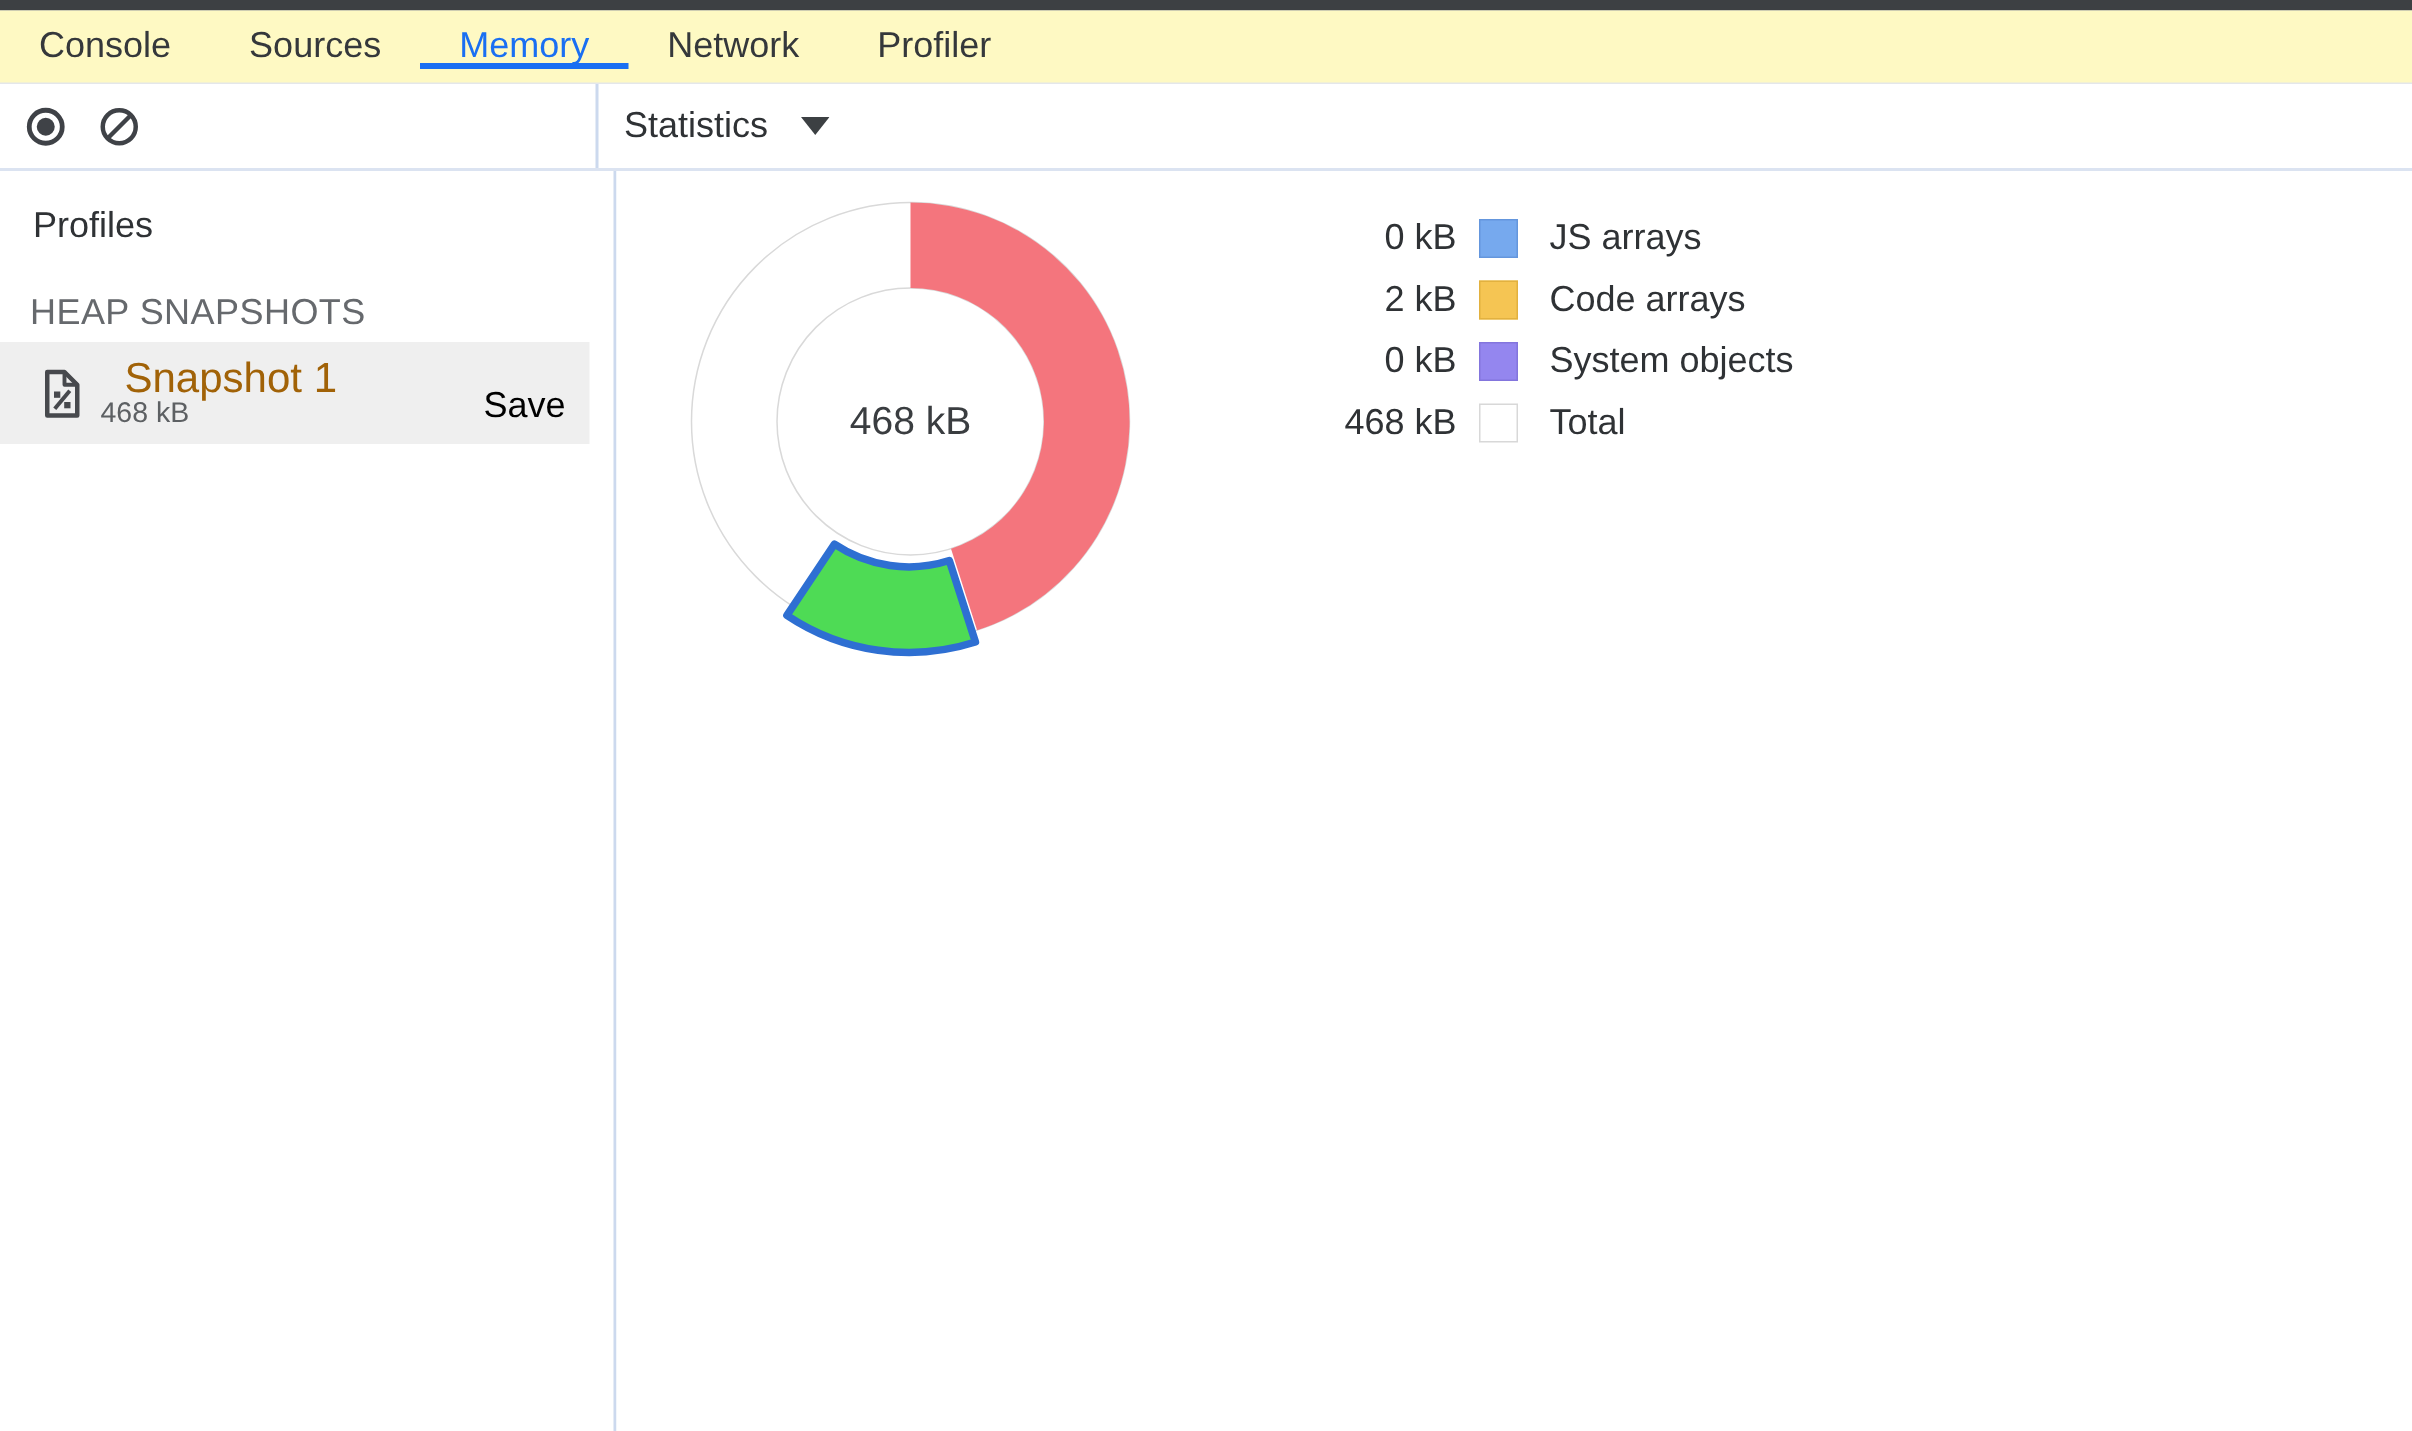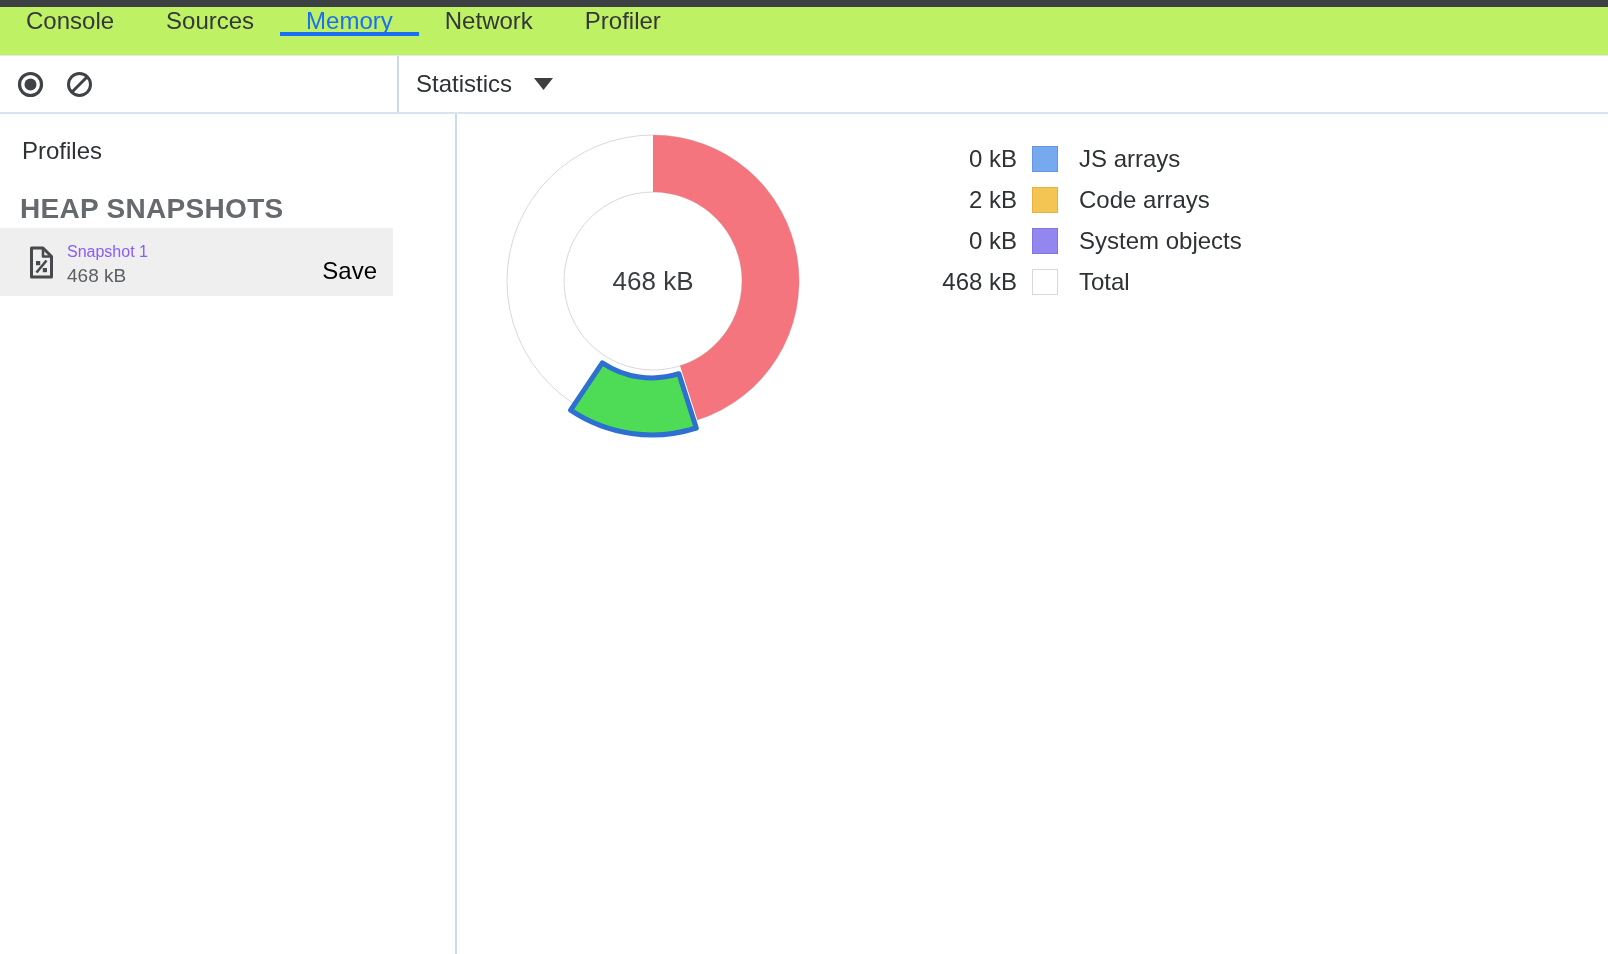--- a/index.html
+++ b/index.html
@@ -1,47 +1,47 @@
 <!DOCTYPE html>
 <html><head>
 <meta charset="utf-8">
 <style>
   * { margin:0; padding:0; box-sizing:border-box; }
   html,body { width:1608px; height:954px; background:#fff; overflow:hidden;
               font-family:"Liberation Sans","DejaVu Sans",sans-serif; }
 
   .topbar { height:7px; background:#3d4043; }
 
-  .tabstrip { height:49px; background:#bef264; display:flex; align-items:flex-start;
+  .tabstrip { height:49px; background:#fef9c3; display:flex; align-items:center;
               border-bottom:1px solid #e4e7ea; }
   .tab { display:flex; align-items:center; padding:0 26px; font-size:24px;
          color:#35383b; position:relative; cursor:default; white-space:nowrap; }
   .tab.active { color:#1a6ff2; }
   .tab.active::after { content:''; position:absolute; left:0; right:0; bottom:-1px;
                        height:4px; background:#1a6ff2; }
 
   .toolbar { height:58px; display:flex; background:#fff; border-bottom:2px solid #dbe3f1; }
   .toolbar-left { width:399px; border-right:2px solid #ccd9ee; display:flex;
                   align-items:center; padding-left:16px; gap:20px; }
   .icon-btn { width:29px; height:29px; display:flex; align-items:center;
               justify-content:center; cursor:pointer; background:none; border:none; }
   .toolbar-right { flex:1; display:flex; align-items:center; padding-left:17px; }
   .stat-select { display:flex; align-items:center; gap:22px; cursor:pointer; }
   .stat-label { font-size:24px; color:#2f3235; }
 
   .content { display:flex; height:840px; }
-  .sidebar { width:457px; border-right:2px solid #ccd9ee; padding-top:22px; }
+  .sidebar { width:411px; border-right:2px solid #ccd9ee; padding-top:22px; }
   .profiles-title { font-size:24px; font-weight:normal; color:#2f3235;
                     margin-left:22px; line-height:30px; }
-  .section-heading { font-size:28px; font-weight:bold; color:#66696d;
+  .section-heading { font-size:24px; font-weight:normal; color:#66696d;
                      margin:30px 0 0 20px; line-height:26px; letter-spacing:0.3px; }
   .snapshot-row { margin-top:6px; height:68px; width:393px; background:#efefef;
                   display:flex; align-items:center; padding:0 16px 0 28px; cursor:pointer; }
   .snapshot-meta { margin-left:12px; }
-  .snapshot-name { font-size:16px; color:#8b5cf6; line-height:27px; }
+  .snapshot-name { font-size:28px; color:#a16207; line-height:27px;margin-left:16px; }
   .snapshot-size { font-size:19px; color:#5d6063; line-height:21px; }
   .save-link { margin-left:auto; font-size:24px; color:#000000;
                cursor:pointer;margin-top:18px; }
 
   .main { flex:1; position:relative; background:#fff; }
   .donut-svg { position:absolute; left:36px; top:7px; }
   .donut-center { position:absolute; left:196px; top:167px; transform:translate(-50%,-50%);
                   font-size:26px; color:#3a3d40; }
   .legend { position:absolute; left:460px; top:24px; }
   .legend-row { display:flex; align-items:center; height:41px; font-size:24px;

